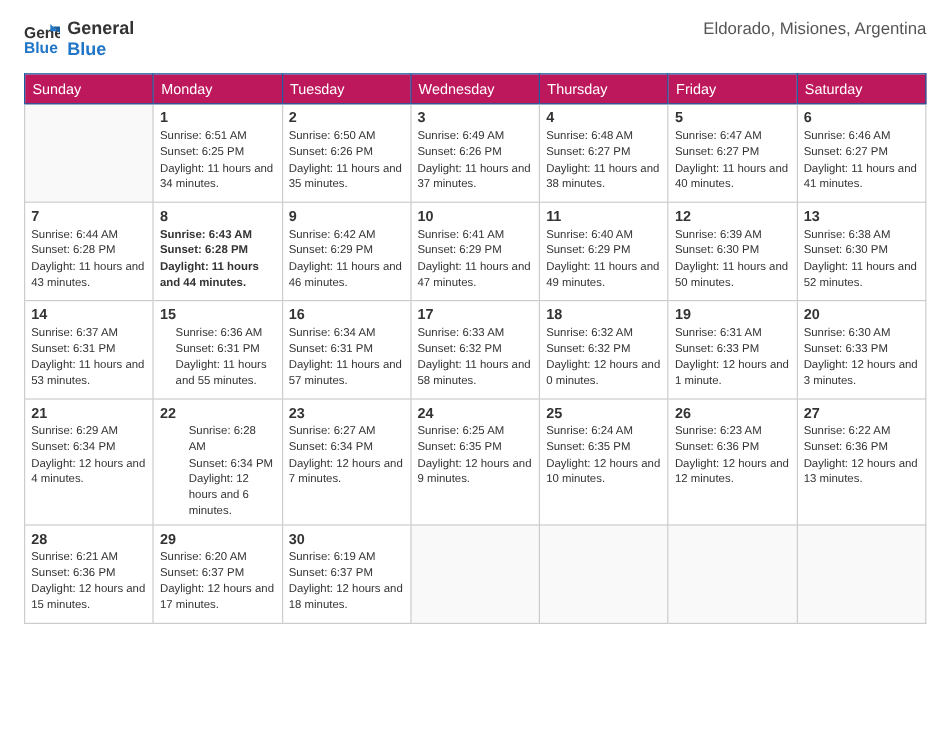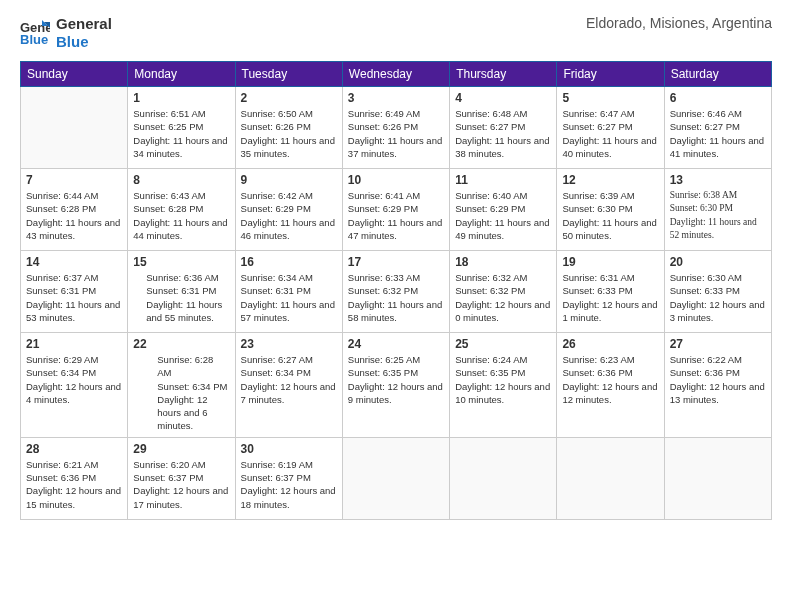--- a/index.html
+++ b/index.html
@@ -43,21 +43,21 @@
     .subtitle {
       font-size: 14px;
       color: #555;
     }
     .calendar {
       width: 100%;
       border-collapse: collapse;
       font-size: 10px;
     }
     .calendar thead tr th {
-      background: #4c1d95;
+      background: #be185d;
       color: #fff;
       text-align: left;
       padding: 5px 6px;
       font-size: 12px;
       font-weight: normal;
       border: 1px solid #1a5fa0;
     }
     .calendar tbody tr td {
       border: 1px solid #ccc;
       vertical-align: top;
@@ -158,21 +158,21 @@
         </tr>
         <tr>
           <td>
             <span class="day-num">7</span>
             <div class="day-info" style="white-space: pre-line;">Sunrise: 6:44 AM
 Sunset: 6:28 PM
 Daylight: 11 hours and 43 minutes.</div>
           </td>
           <td>
             <span class="day-num">8</span>
-            <div class="day-info" style="white-space: pre-line;">Sunrise: 6:43 AM
+            <div class="day-info" style="white-space: pre-line; font-weight: bold;">Sunrise: 6:43 AM
 Sunset: 6:28 PM
 Daylight: 11 hours and 44 minutes.</div>
           </td>
           <td>
             <span class="day-num">9</span>
             <div class="day-info" style="white-space: pre-line;">Sunrise: 6:42 AM
 Sunset: 6:29 PM
 Daylight: 11 hours and 46 minutes.</div>
           </td>
           <td>
@@ -188,21 +188,21 @@
 Daylight: 11 hours and 49 minutes.</div>
           </td>
           <td>
             <span class="day-num">12</span>
             <div class="day-info" style="white-space: pre-line;">Sunrise: 6:39 AM
 Sunset: 6:30 PM
 Daylight: 11 hours and 50 minutes.</div>
           </td>
           <td>
             <span class="day-num">13</span>
-            <div class="day-info" style="white-space: pre-line; font-family: Liberation Serif, serif;">Sunrise: 6:38 AM
+            <div class="day-info" style="white-space: pre-line;">Sunrise: 6:38 AM
 Sunset: 6:30 PM
 Daylight: 11 hours and 52 minutes.</div>
           </td>
         </tr>
         <tr>
           <td>
             <span class="day-num">14</span>
             <div class="day-info" style="white-space: pre-line;">Sunrise: 6:37 AM
 Sunset: 6:31 PM
 Daylight: 11 hours and 53 minutes.</div>

